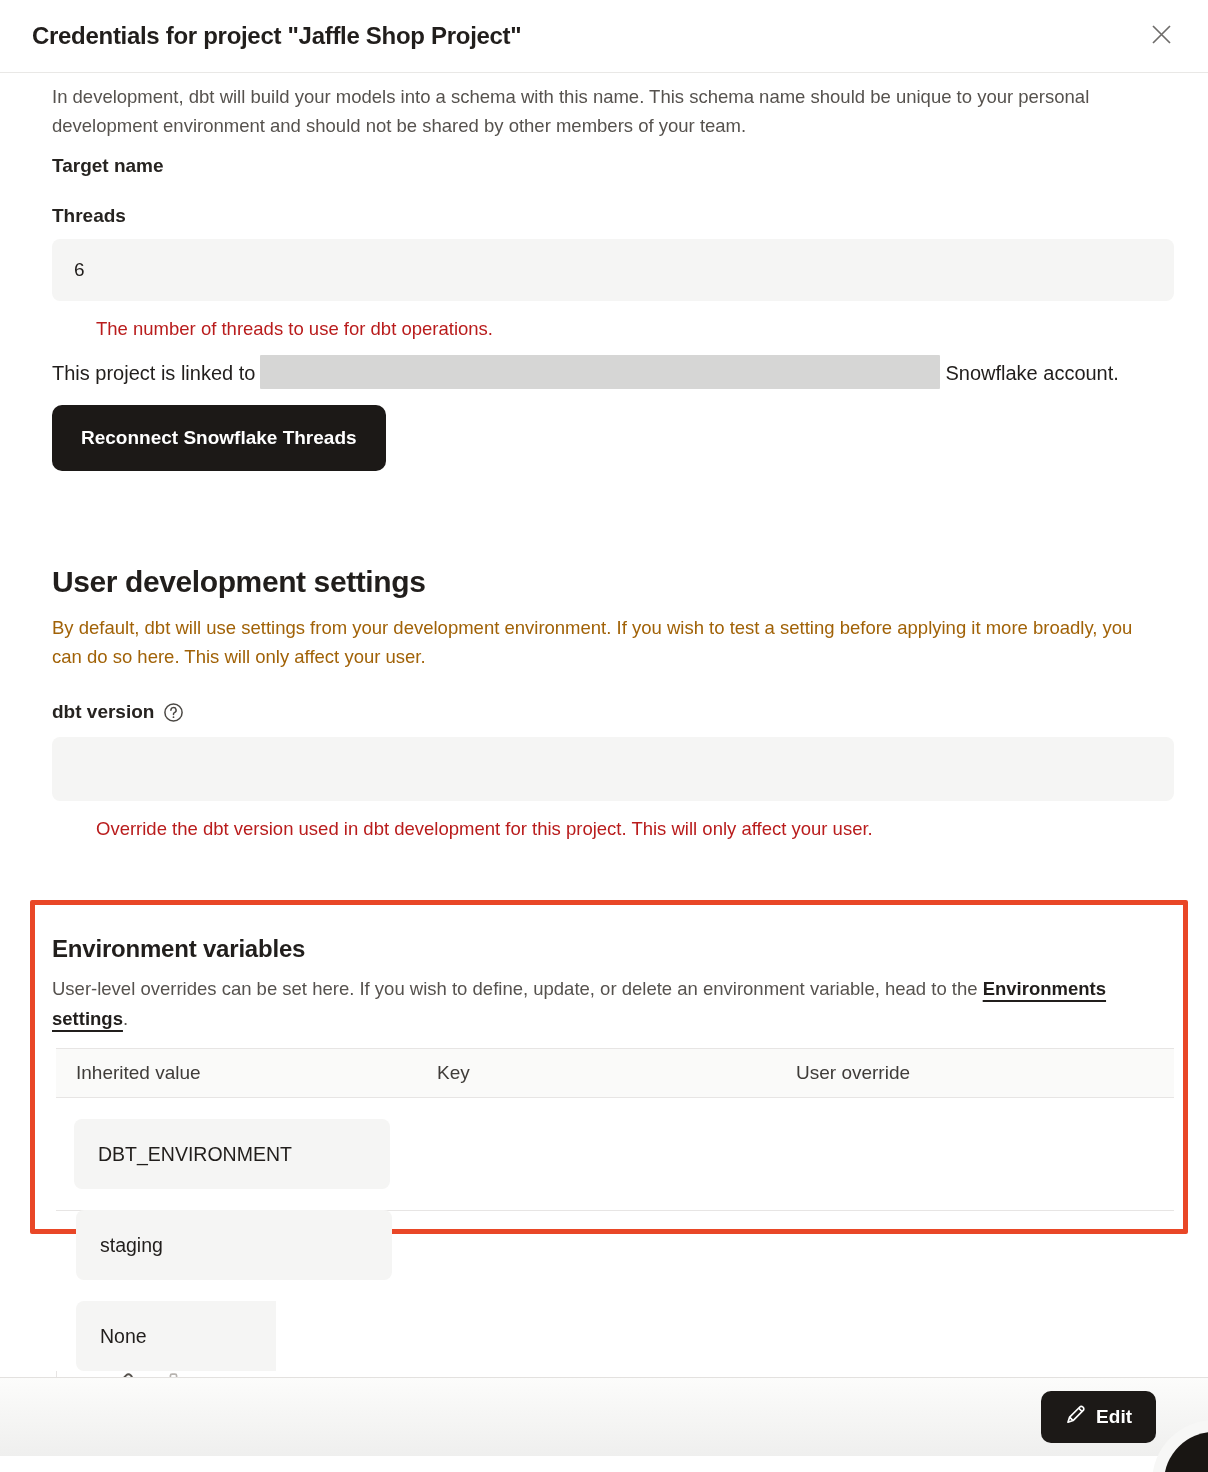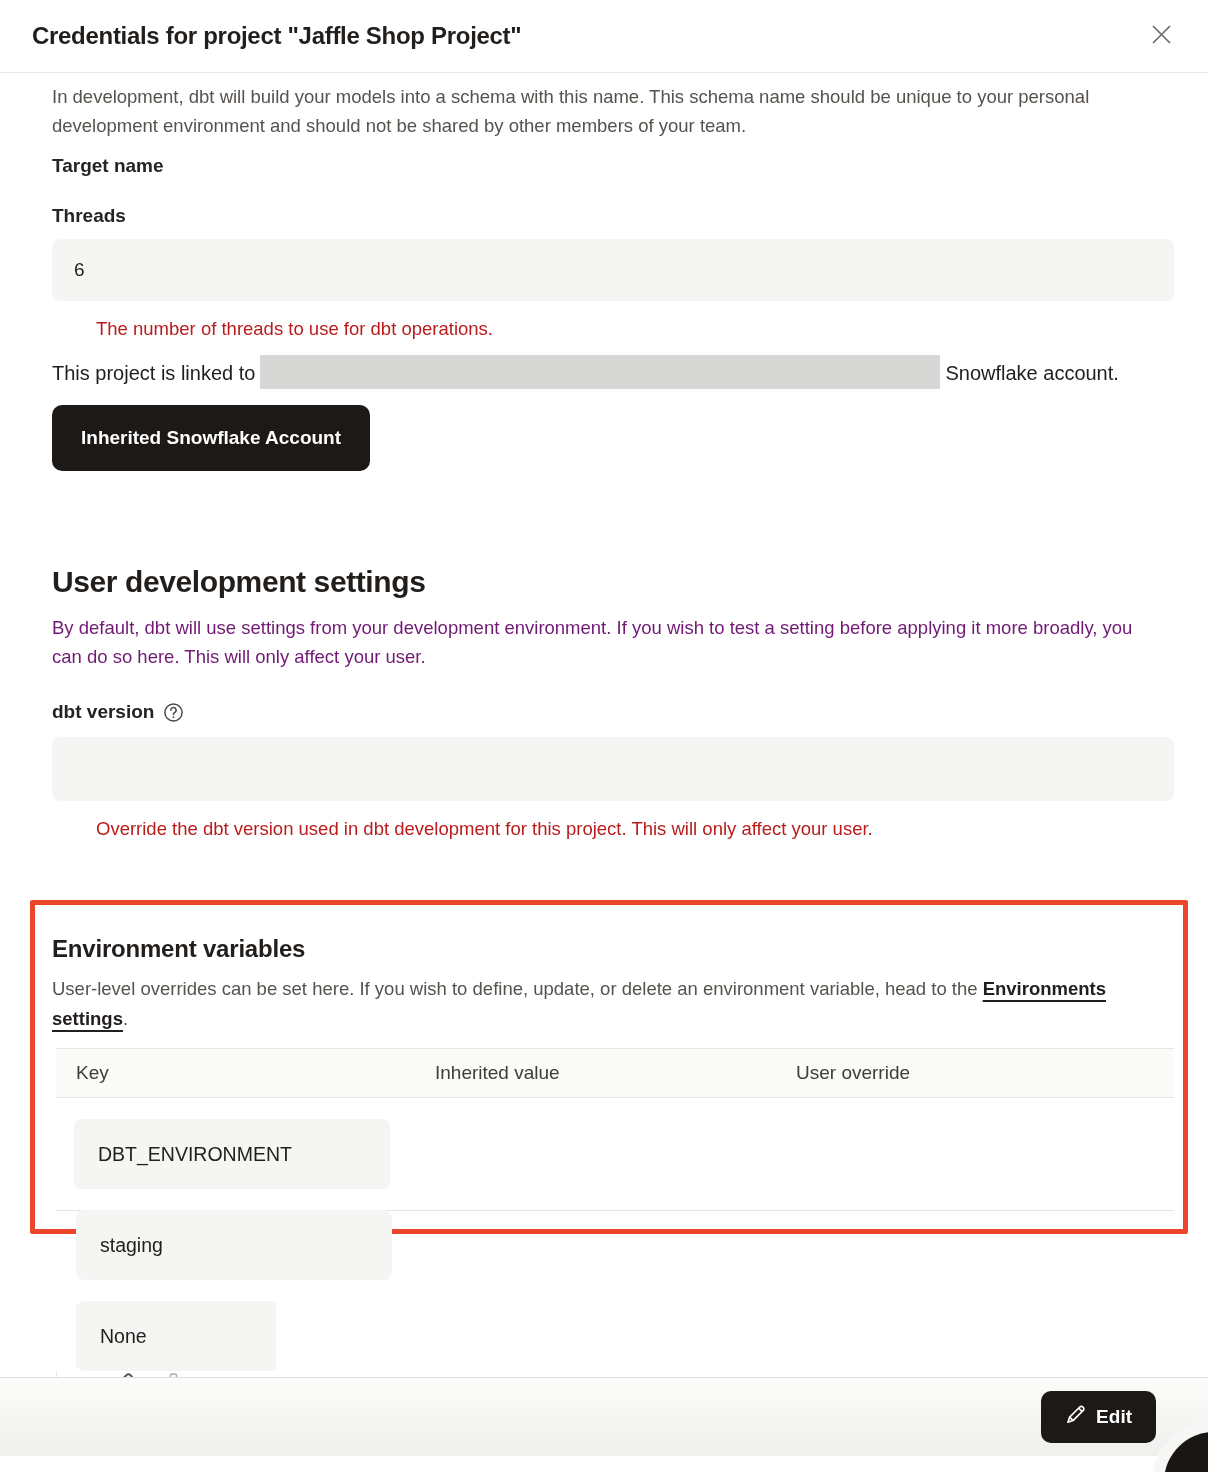--- a/index.html
+++ b/index.html
@@ -26,21 +26,21 @@
   .linked-line { margin-top:15px; font-size:20px; line-height:36px; color:#211e1c; max-width:1100px; }
   .redaction { display:inline-block; width:680px; height:34px; background:#d6d6d5;
     border-radius:1px; vertical-align:-9px; margin:0 5px; }
 
   .btn-dark { display:inline-flex; align-items:center; gap:10px; background:#1c1917; color:#ffffff;
     border:none; border-radius:10px; font-family:"Liberation Sans",sans-serif;
     font-size:19px; font-weight:700; cursor:pointer; }
   .reconnect-btn { margin-top:14px; height:66px; padding:0 29px; }
 
   .section-heading { margin-top:94px; font-size:30px; font-weight:700; letter-spacing:-0.4px; color:#211e1c; }
-  .section-desc { margin-top:14px; font-size:18.5px; line-height:29px; color:#701a75; max-width:1100px; }
+  .section-desc { margin-top:14px; font-size:18.5px; line-height:29px; color:#a16207; max-width:1100px; }
 
   .label-row { margin-top:30px; display:flex; align-items:center; gap:9px; }
   .label-row .field-label { margin-top:0; }
   .help-icon { display:inline-flex; }
 
   .dbt-version-input { height:64px; margin-top:14px; }
 
   
   .env-section { margin:60px -22px 0 -22px; border:5px solid #e94727; border-radius:2px;
     padding:30px 15px 18px 17px; }
@@ -99,21 +99,21 @@
 
   <div class="field-label">Target name</div>
 
   <div class="field-label" style="margin-top:28px;">Threads</div>
   <input class="text-input" readonly="" value="6" style="">
   <div class="helper">The number of threads to use for dbt operations.</div>
 
   <p class="linked-line"><span>This project is linked to</span><span class="redaction"></span><span>Snowflake account.</span></p>
 
   <button class="btn-dark reconnect-btn">
-    <span>Inherited Snowflake Account</span>
+    <span>Reconnect Snowflake Threads</span>
   </button>
 
   <h2 class="section-heading">User development settings</h2>
   <p class="section-desc">By default, dbt will use settings from your development environment. If you wish to test a setting before applying it more broadly, you can do so here. This will only affect your user.</p>
 
   <div class="label-row">
     <div class="field-label">dbt version</div>
     <span class="help-icon">
       <svg width="21" height="21" viewBox="0 0 21 21" fill="none">
         <circle cx="10.5" cy="10.5" r="8.6" stroke="#4a4743" stroke-width="1.5"></circle>
@@ -125,22 +125,22 @@
   <input class="text-input dbt-version-input" readonly="" value="" style="">
   <div class="helper">Override the dbt version used in dbt development for this project. This will only affect your user.</div>
 
   
   <div class="env-section">
     <h3 class="env-heading">Environment variables</h3>
     <p class="env-desc"><span>User-level overrides can be set here. If you wish to define, update, or delete an environment variable, head to the </span><a class="env-link">Environments settings</a><span>.</span></p>
 
     <div class="env-table">
       <div class="tbl-header">
+        <div class="cell col-inherited">Inherited value</div>
         <div class="cell col-key">Key</div>
-        <div class="cell col-inherited">Inherited value</div>
         <div class="cell col-override">User override</div>
         <div class="col-actions"></div>
       </div>
 
       <div class="tbl-row">
         <div class="col-key">
           <div class="pill pill-key">DBT_ENVIRONMENT</div>
         </div>
         <div class="col-inherited">
           <div class="pill pill-inherited">staging</div>

